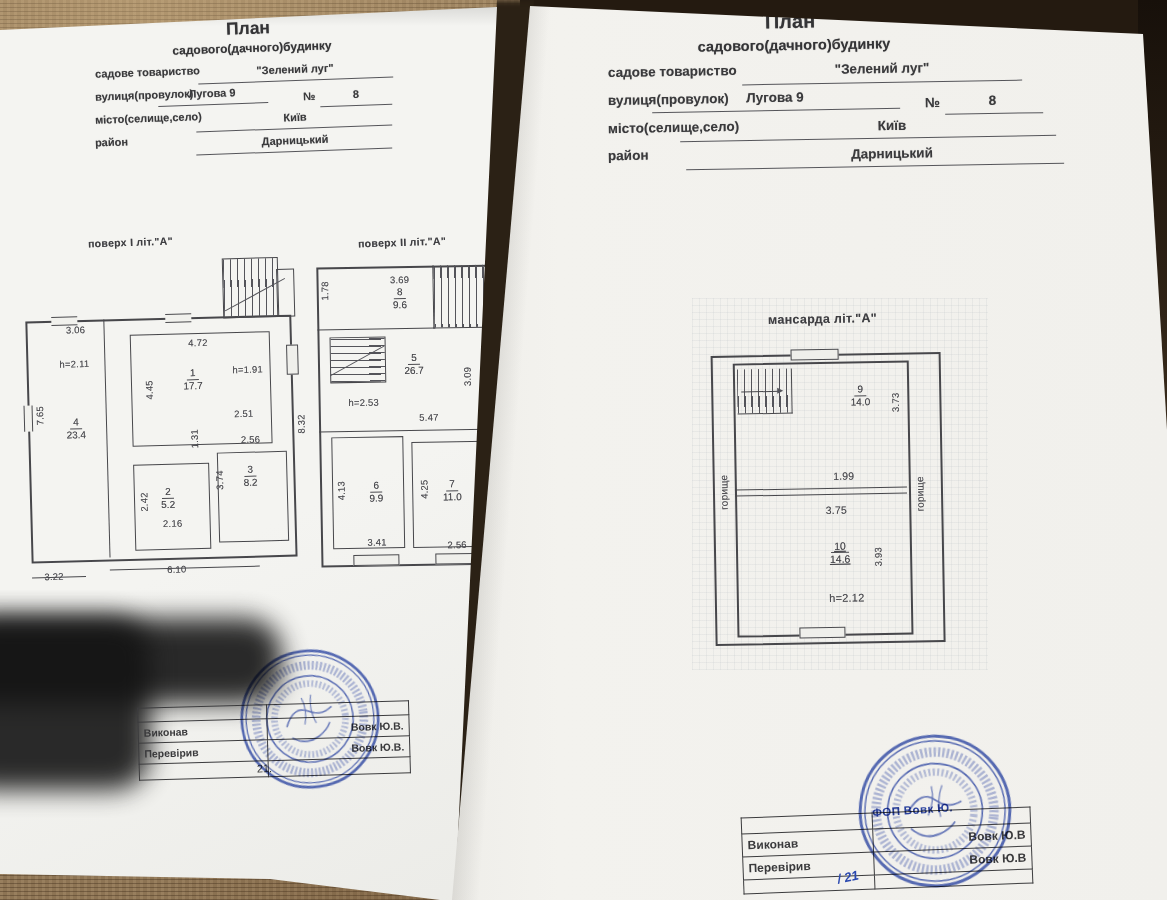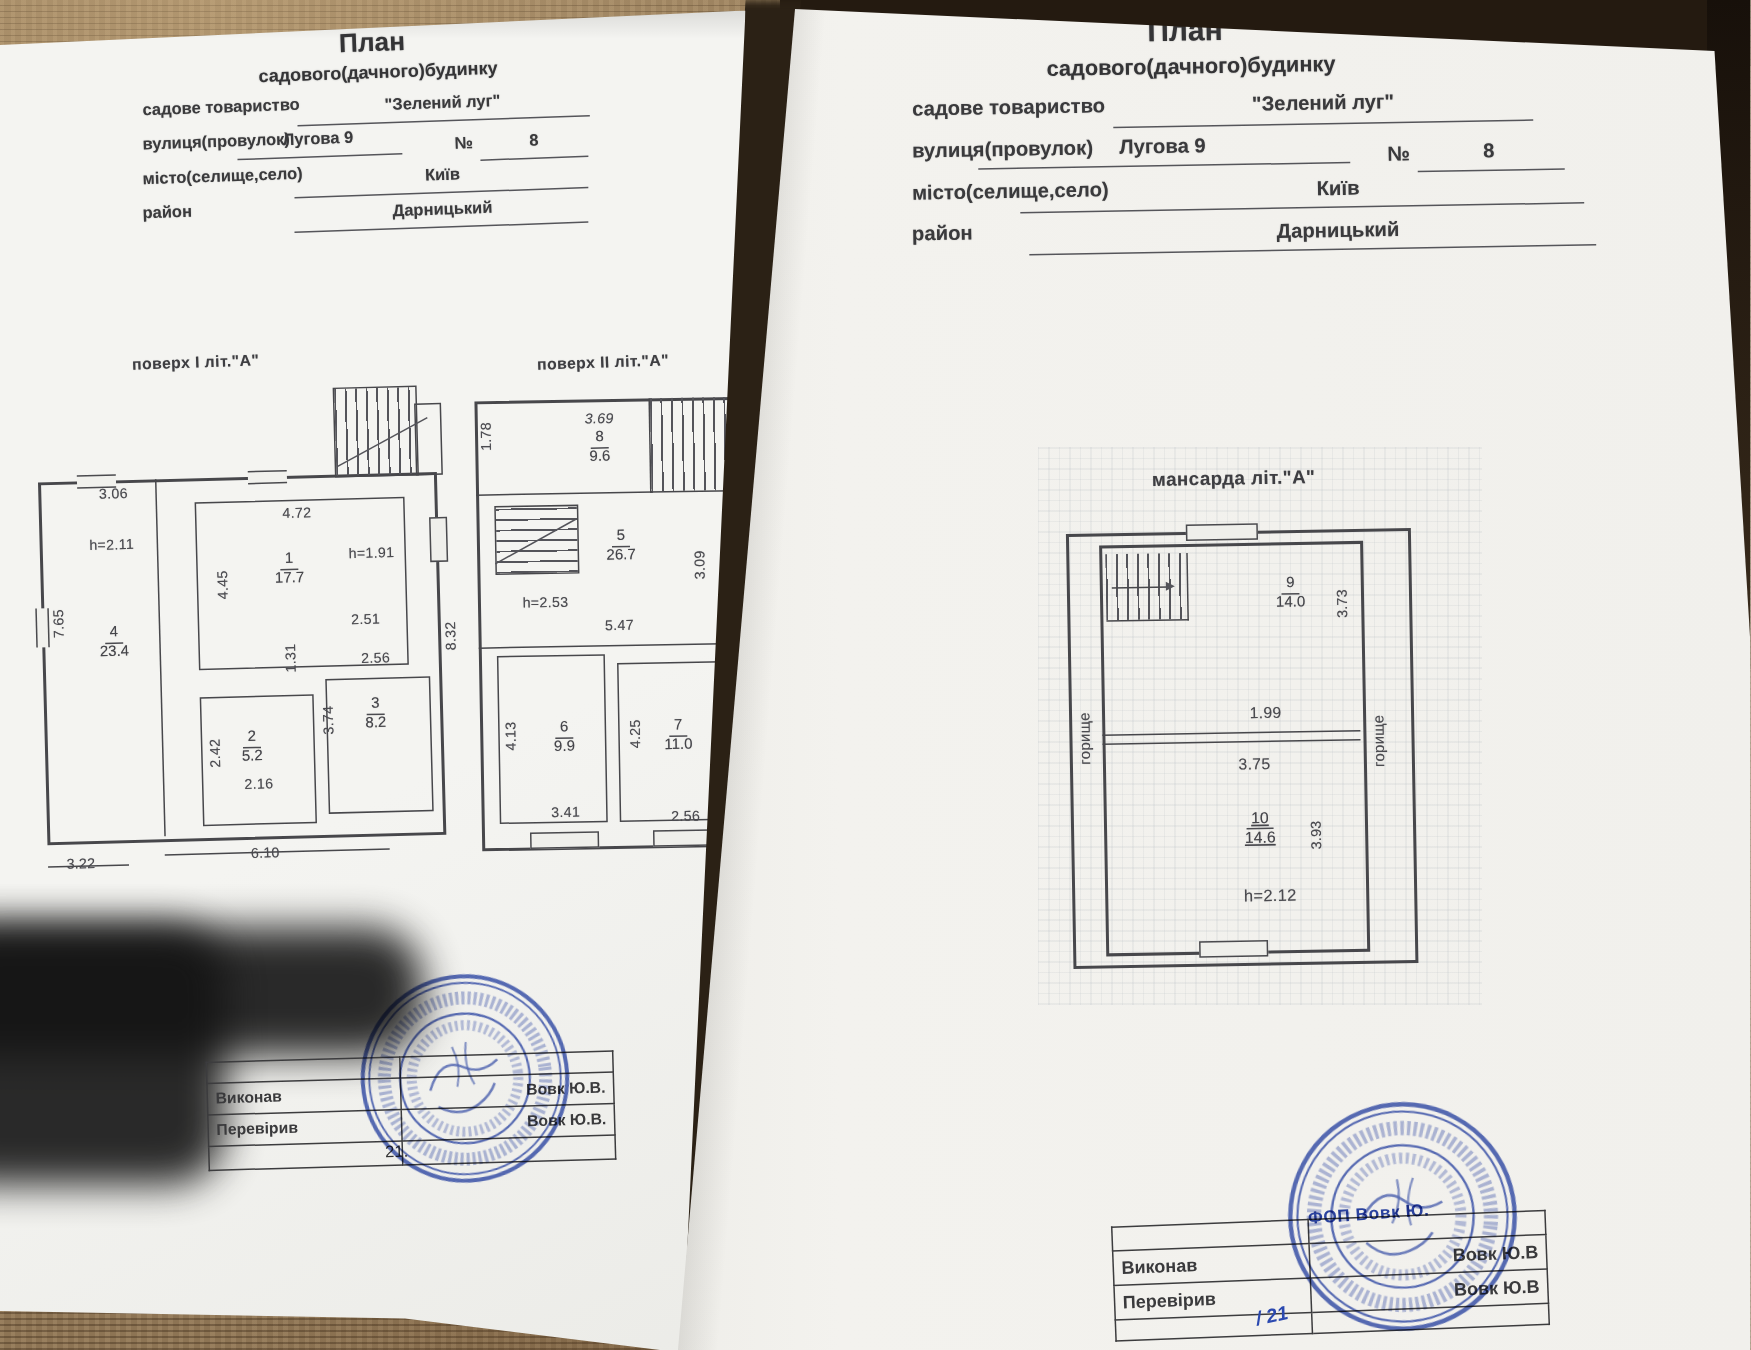--- a/index.html
+++ b/index.html
@@ -158,32 +158,32 @@
       <div class="w hatchv" style="left:120px;top:14px;width:62px;height:62px;border-width:0 0 1.6px 1.6px;"></div>
       <div class="w hatchh" style="left:16px;top:84px;width:54px;height:44px;border-width:1.3px;"></div>
       <div class="diag" style="left:16px;top:122px;width:62px;transform:rotate(-28deg);"></div>
       <div class="ln" style="left:4px;top:178px;width:178px;border-top-width:1.6px;"></div>
       <div class="w" style="left:16px;top:184px;width:70px;height:110px;"></div>
       <div class="w" style="left:96px;top:190px;width:74px;height:104px;"></div>
       <div class="wbox" style="left:180px;top:100px;width:9px;height:28px;"></div>
       <div class="wbox" style="left:36px;top:302px;width:44px;height:9px;"></div>
       <div class="wbox" style="left:118px;top:302px;width:46px;height:9px;"></div>
 
-      <span class="dim" style="left:65px;top:22px;width:44px;font-style:italic;">3.69</span>
+      <span class="dim" style="left:65px;top:22px;width:44px;">3.69</span>
       <span class="room" style="left:72px;top:34px;width:30px;">
         <span class="rn">8</span>
         <span class="ra">9.6</span>
       </span>
       <span class="dimv" style="left:-6px;top:32px;width:36px;">1.78</span>
       <span class="room" style="left:82px;top:100px;width:36px;">
         <span class="rn">5</span>
         <span class="ra">26.7</span>
       </span>
       <span class="dim" style="left:22px;top:144px;width:54px;">h=2.53</span>
-      <span class="dim" style="left:76px;top:160px;width:44px;">5.47</span>
+      <span class="dim" style="left:92px;top:160px;width:44px;">5.47</span>
       <span class="dimv" style="left:135px;top:120px;width:36px;">3.09</span>
       <span class="dimv" style="left:7px;top:232px;width:36px;">4.13</span>
       <span class="room" style="left:44px;top:227px;width:32px;">
         <span class="rn">6</span>
         <span class="ra">9.9</span>
       </span>
       <span class="dim" style="left:40px;top:284px;width:40px;">3.41</span>
       <span class="dimv" style="left:90px;top:232px;width:36px;">4.25</span>
       <span class="room" style="left:118px;top:227px;width:36px;">
         <span class="rn">7</span>

